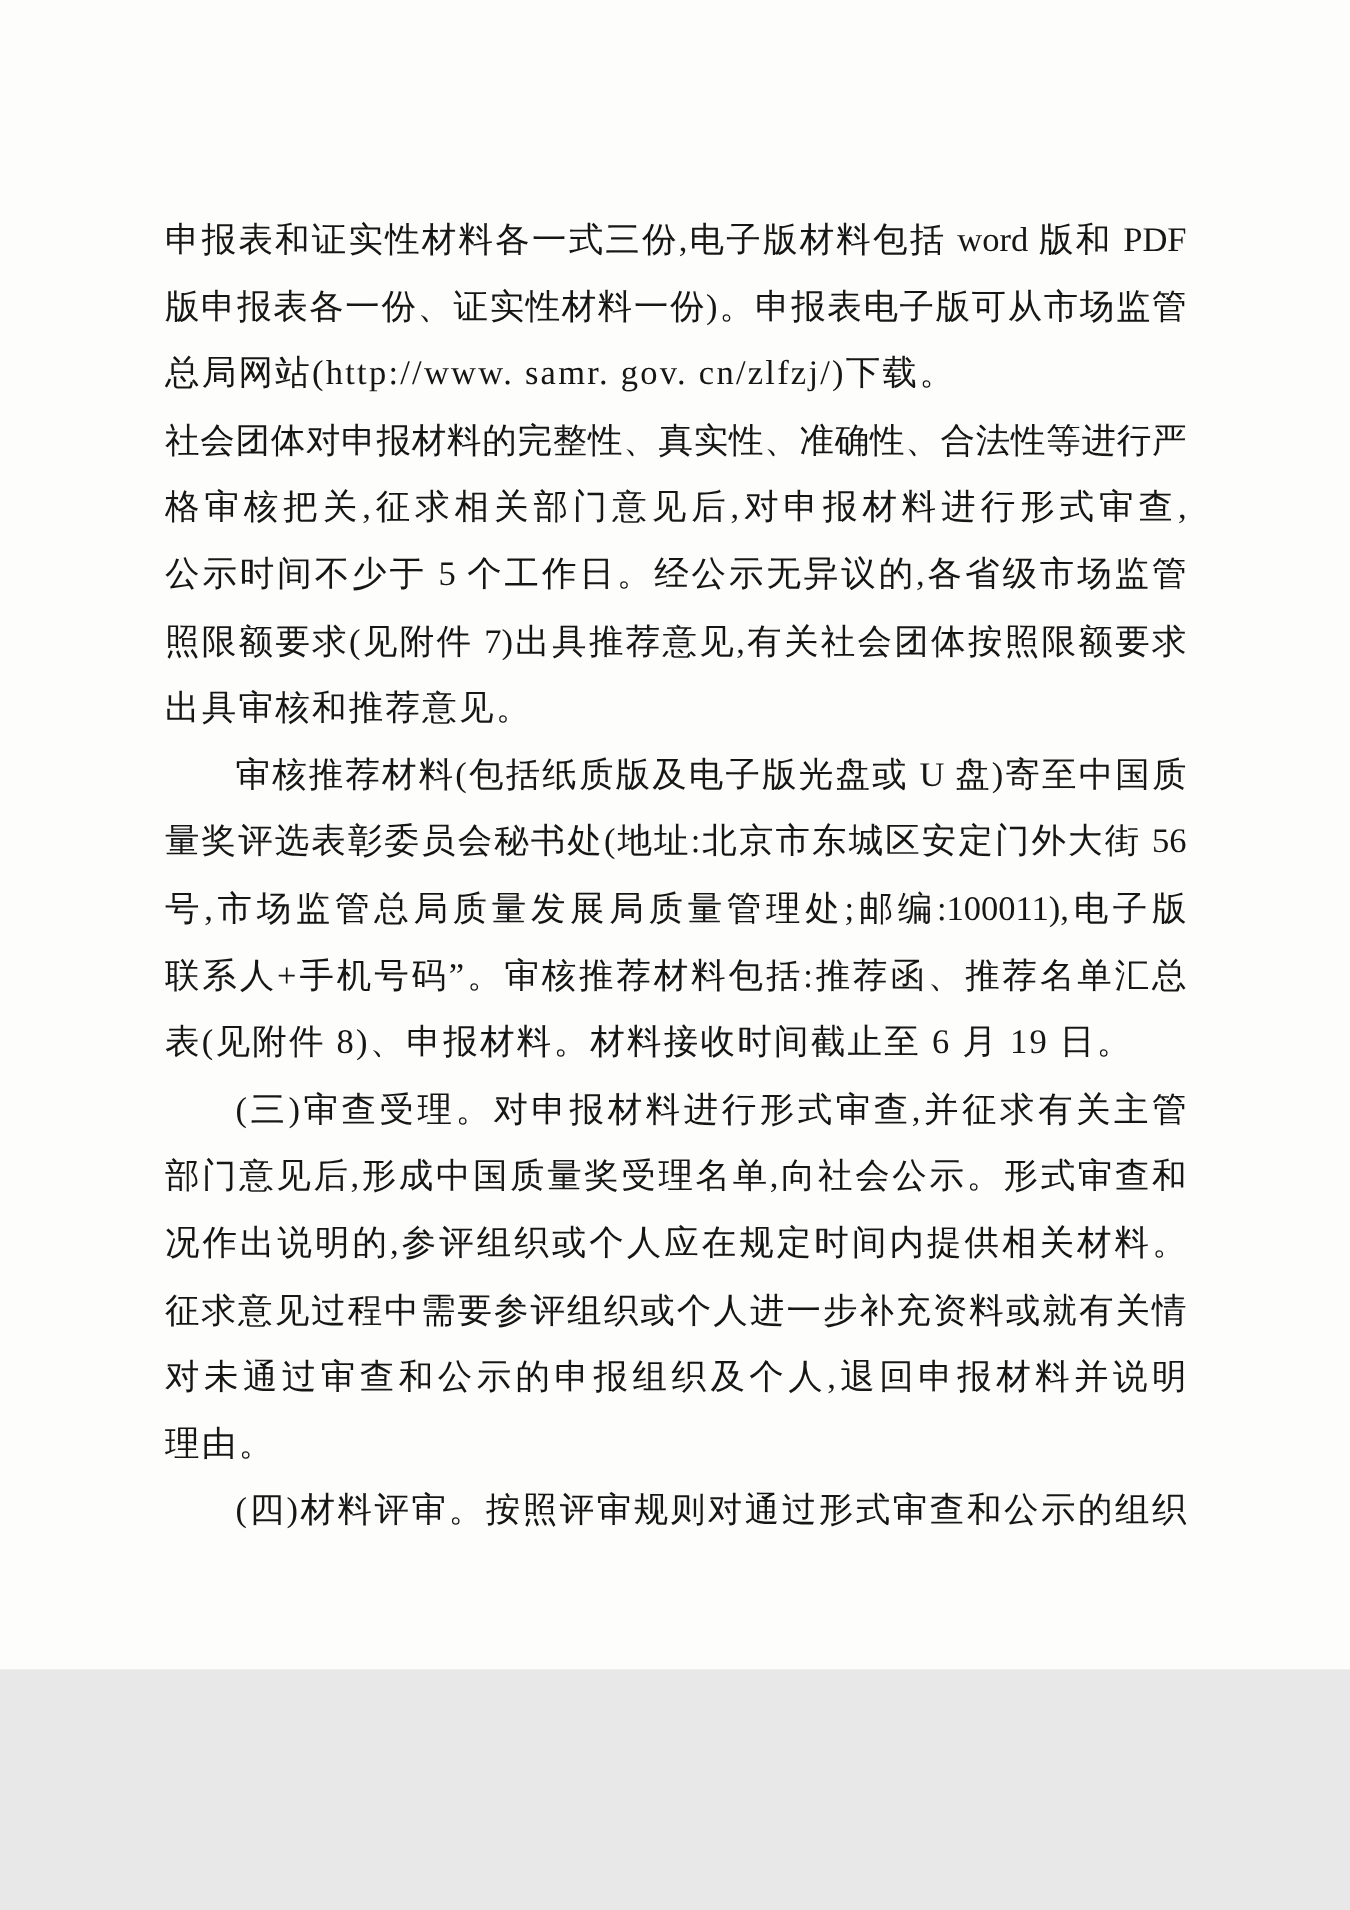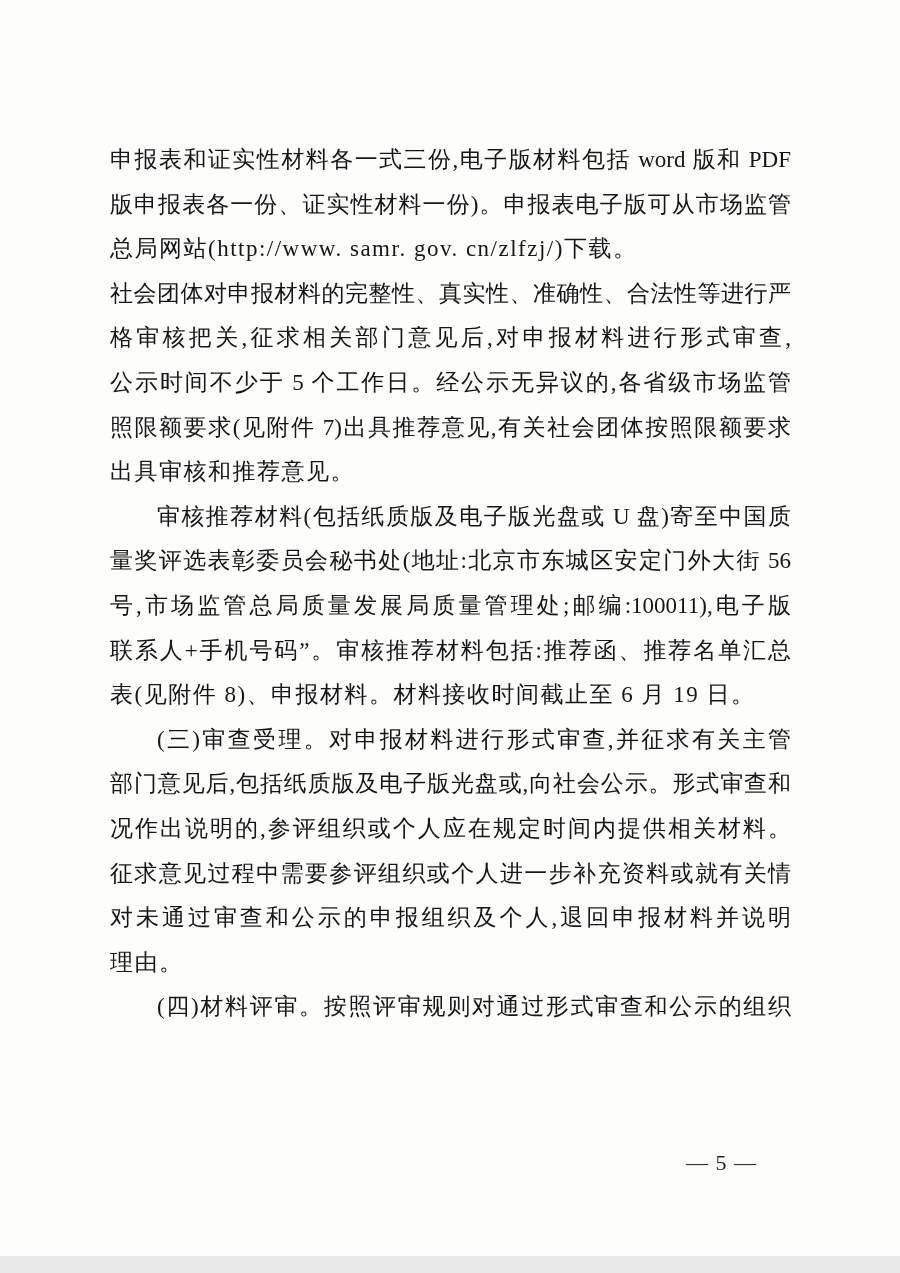--- a/index.html
+++ b/index.html
@@ -3,21 +3,21 @@
 <meta charset="utf-8">
 <style>
   html, body {
     margin: 0;
     padding: 0;
     background: #e8e8e8;
   }
   .page {
     position: relative;
     width: 900px;
-    height: 1256px;
+    height: 1113px;
     margin: 0 auto;
     background: #fdfdfc;
     overflow: hidden;
     font-family: "Liberation Serif", "DejaVu Serif", serif;
     color: #161616;
   }
   .body-text {
     position: absolute;
     left: 110px;
     top: 138px;
@@ -61,21 +61,21 @@
       <div class="line">格审核把关,征求相关部门意见后,对申报材料进行形式审查,</div>
       <div class="line">公示时间不少于 5 个工作日。经公示无异议的,各省级市场监管</div>
       <div class="line">照限额要求(见附件 7)出具推荐意见,有关社会团体按照限额要求</div>
       <div class="line short">出具审核和推荐意见。</div>
       <div class="line indent">审核推荐材料(包括纸质版及电子版光盘或 U 盘)寄至中国质</div>
       <div class="line">量奖评选表彰委员会秘书处(地址:北京市东城区安定门外大街 56</div>
       <div class="line">号,市场监管总局质量发展局质量管理处;邮编:100011),电子版</div>
       <div class="line">联系人+手机号码”。审核推荐材料包括:推荐函、推荐名单汇总</div>
       <div class="line short">表(见附件 8)、申报材料。材料接收时间截止至 6 月 19 日。</div>
       <div class="line indent">(三)审查受理。对申报材料进行形式审查,并征求有关主管</div>
-      <div class="line">部门意见后,包括纸质版及电子版光盘或,向社会公示。形式审查和</div>
+      <div class="line">部门意见后,形成中国质量奖受理名单,向社会公示。形式审查和</div>
       <div class="line">况作出说明的,参评组织或个人应在规定时间内提供相关材料。</div>
       <div class="line">征求意见过程中需要参评组织或个人进一步补充资料或就有关情</div>
       <div class="line">对未通过审查和公示的申报组织及个人,退回申报材料并说明</div>
       <div class="line short">理由。</div>
       <div class="line indent">(四)材料评审。按照评审规则对通过形式审查和公示的组织</div>
     </div>
   <div class="page-number">— 5 —</div>
 </div>
 
 </body></html>

